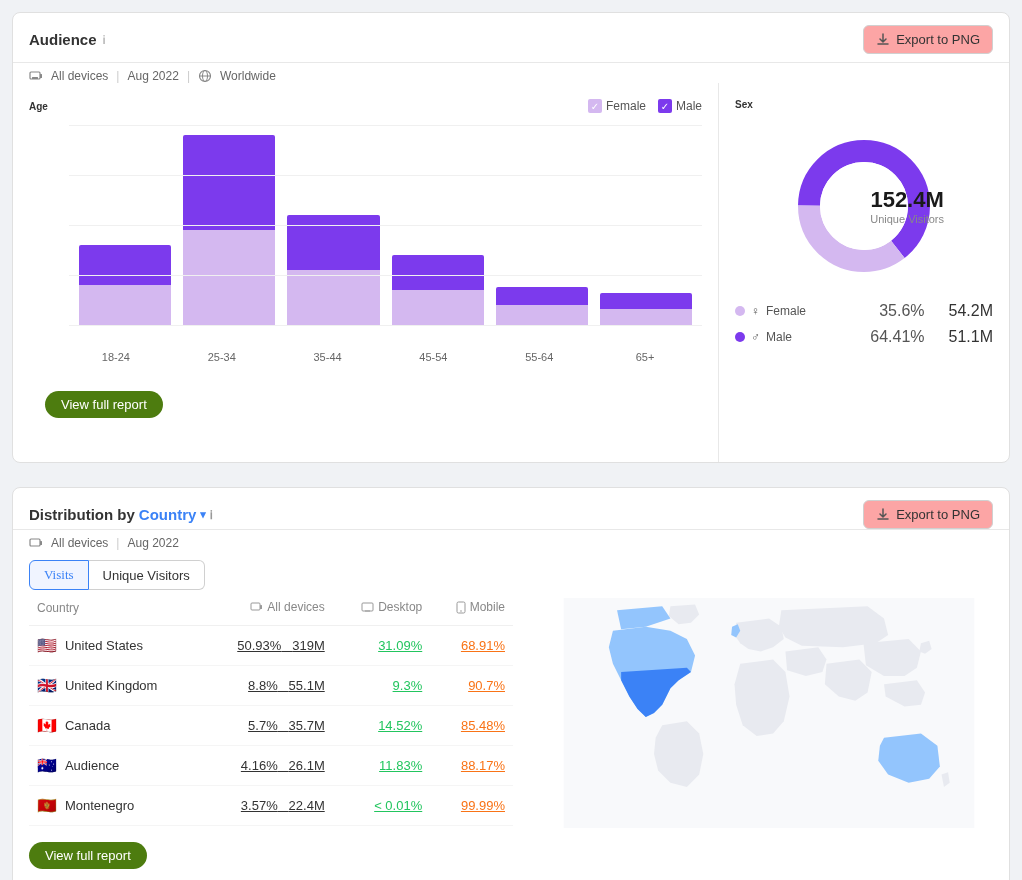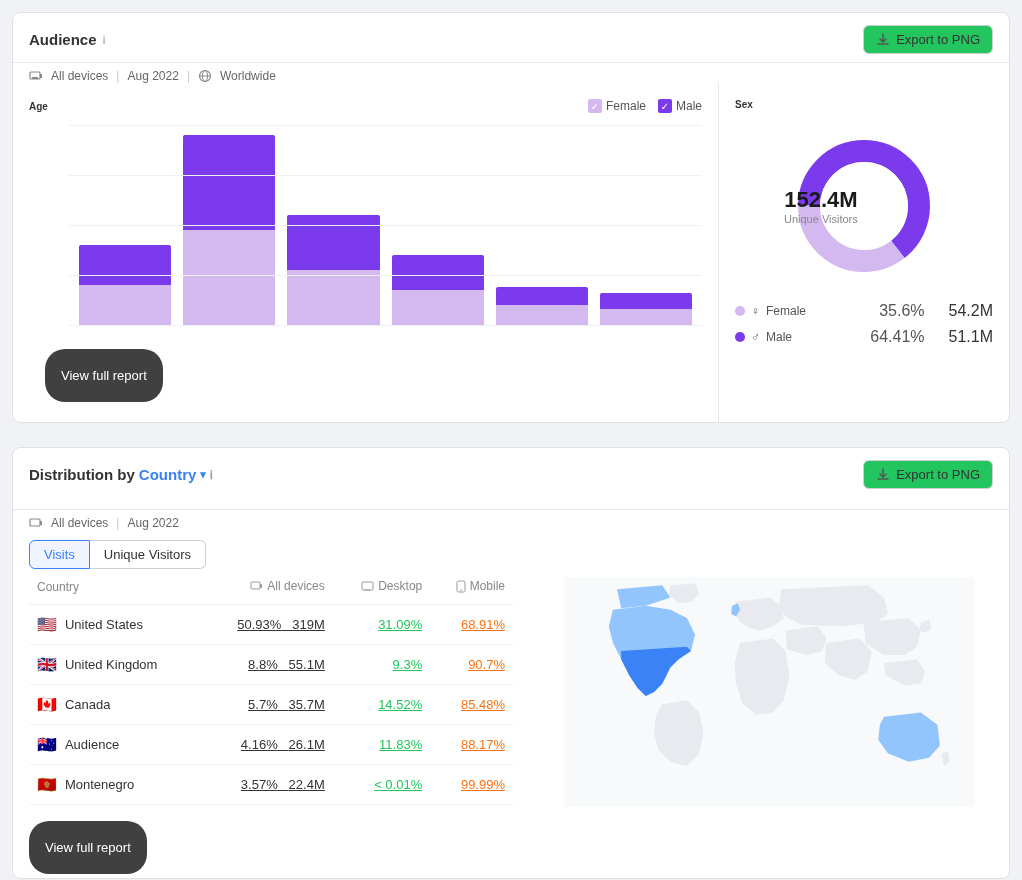--- a/index.html
+++ b/index.html
@@ -33,50 +33,50 @@
     .grid-lines { position: absolute; left: 40px; right: 0; top: 0; height: 200px; }
     .grid-line { position: absolute; left: 0; right: 0; border-top: 1px solid #f0f0f0; }
     .bars-container { display: flex; align-items: flex-end; height: 200px; gap: 12px; padding: 0 10px; }
     .bar-group { display: flex; flex-direction: column; align-items: center; flex: 1; height: 100%; justify-content: flex-end; }
     .bar-stack { display: flex; flex-direction: column; width: 100%; justify-content: flex-end; }
     .bar-male { background: #7c3aed; border-radius: 2px 2px 0 0; }
     .bar-female { background: #d4b8f0; }
     .x-labels { display: flex; padding-left: 40px; gap: 12px; padding-right: 10px; margin-top: 6px; }
     .x-label { flex: 1; text-align: center; font-size: 11px; color: #666; }
 
-    .view-report-btn { display: inline-flex; align-items: center; background: #404040; color: white; border: none; border-radius: 20px; padding: 19px 16px; font-size: 13px; font-weight: 500; cursor: pointer; margin: 4px 16px; }
+    .view-report-btn { display: inline-flex; align-items: center; background: #4d7c0f; color: white; border: none; border-radius: 20px; padding: 6px 16px; font-size: 13px; font-weight: 500; cursor: pointer; margin: 28px 16px; }
 
     
     .sex-panel { width: 290px; padding: 16px; }
     .donut-container { display: flex; justify-content: center; align-items: center; margin: 16px 0; }
     .donut-svg { width: 160px; height: 160px; }
-    .donut-wrapper { position: relative; display: inline-flex; align-items: center; justify-content: flex-start; }
+    .donut-wrapper { position: relative; display: inline-flex; align-items: center; justify-content: flex-end; }
     .donut-inner-text { position: absolute; text-align: center; }
     .donut-big { font-size: 22px; font-weight: 700; color: #1a1a1a; }
     .donut-sub { font-size: 11px; color: #888; }
     .sex-stats { display: flex; flex-direction: column; gap: 8px; }
     .sex-stat-row { display: flex; align-items: center; justify-content: space-between; }
     .sex-stat-label { display: flex; align-items: center; gap: 6px; font-size: 12px; color: #555; }
     .sex-dot { width: 10px; height: 10px; border-radius: 50%; }
     .sex-dot-female { background: #d4b8f0; }
     .sex-dot-male { background: #7c3aed; }
     .sex-stat-values { display: flex; gap: 24px; font-size: 16px; color: #333; }
     .sex-pct { color: #555; }
 
     
-    .export-btn { display: inline-flex; align-items: center; gap: 6px; border: 1px solid #d0d0d0; background: #22c55e; color: #333; border-radius: 6px; padding: 6px 12px; font-size: 13px; cursor: pointer; }
-
-    
-    .dist-header { display: flex; align-items: center; justify-content: space-between; padding: 12px 16px 20px; border-bottom: 1px solid #e8e8e8; }
+    .export-btn { display: inline-flex; align-items: center; gap: 6px; border: 1px solid #d0d0d0; background: #fca5a5; color: #333; border-radius: 6px; padding: 6px 12px; font-size: 13px; cursor: pointer; }
+
+    
+    .dist-header { display: flex; align-items: center; justify-content: space-between; padding: 12px 16px 0; border-bottom: 1px solid #e8e8e8; }
     .dist-title { display: flex; align-items: center; gap: 4px; font-weight: 700; font-size: 15px; }
     .dist-title-country { color: #3b82f6; font-weight: 700; }
     .dropdown-arrow { color: #3b82f6; font-size: 11px; }
     .dist-meta { padding: 6px 16px 0; font-size: 12px; color: #666; display: flex; align-items: center; gap: 8px; }
     .tab { padding: 6px 14px; font-size: 13px; cursor: pointer; border: 1px solid #d0d0d0; background: white; color: #333; }
-    .tab:first-child { border-radius: 6px 0 0 6px; }
+    .tab:first-child { border-radius: 6px 0 0 6px; font-family: Liberation Serif, serif; }
     .tab:last-child { border-radius: 0 6px 6px 0; border-left: none; }
     .tab.active { background: #f0f4ff; border-color: #3b82f6; color: #3b82f6; font-weight: 500; z-index: 1; }
 
     .dist-body { display: flex; }
     .table-section { flex: 1; padding: 0 16px; }
     .map-section { width: 480px; padding: 8px; }
 
     .country-table { width: 100%; border-collapse: collapse; }
     .country-table th { text-align: left; padding: 10px 8px 8px; font-size: 12px; color: #888; font-weight: 500; border-bottom: 1px solid #f0f0f0; }
     .country-table th.right { text-align: right; }
@@ -193,20 +193,28 @@
               </div>
             </div>
 
             <div class="bar-group">
               <div class="bar-stack" style="height:32px">
                 <div class="bar-male" style="height:16px;background:#7c3aed;border-radius:2px 2px 0 0"></div>
                 <div class="bar-female" style="height:16px;background:#d4b8f0"></div>
               </div>
             </div>
           </div>
+        </div>
+        <div class="x-labels">
+          <span class="x-label">18-24</span>
+          <span class="x-label">25-34</span>
+          <span class="x-label">35-44</span>
+          <span class="x-label">45-54</span>
+          <span class="x-label">55-64</span>
+          <span class="x-label">65+</span>
         </div>
 
         <button class="view-report-btn">View full report</button>
       </div>
 
       <div class="sex-panel">
         <div class="panel-title" style="margin-bottom:9px;">Sex</div>
         <div class="donut-container">
           <div class="donut-wrapper">
             <svg class="donut-svg" viewBox="0 0 160 160">

